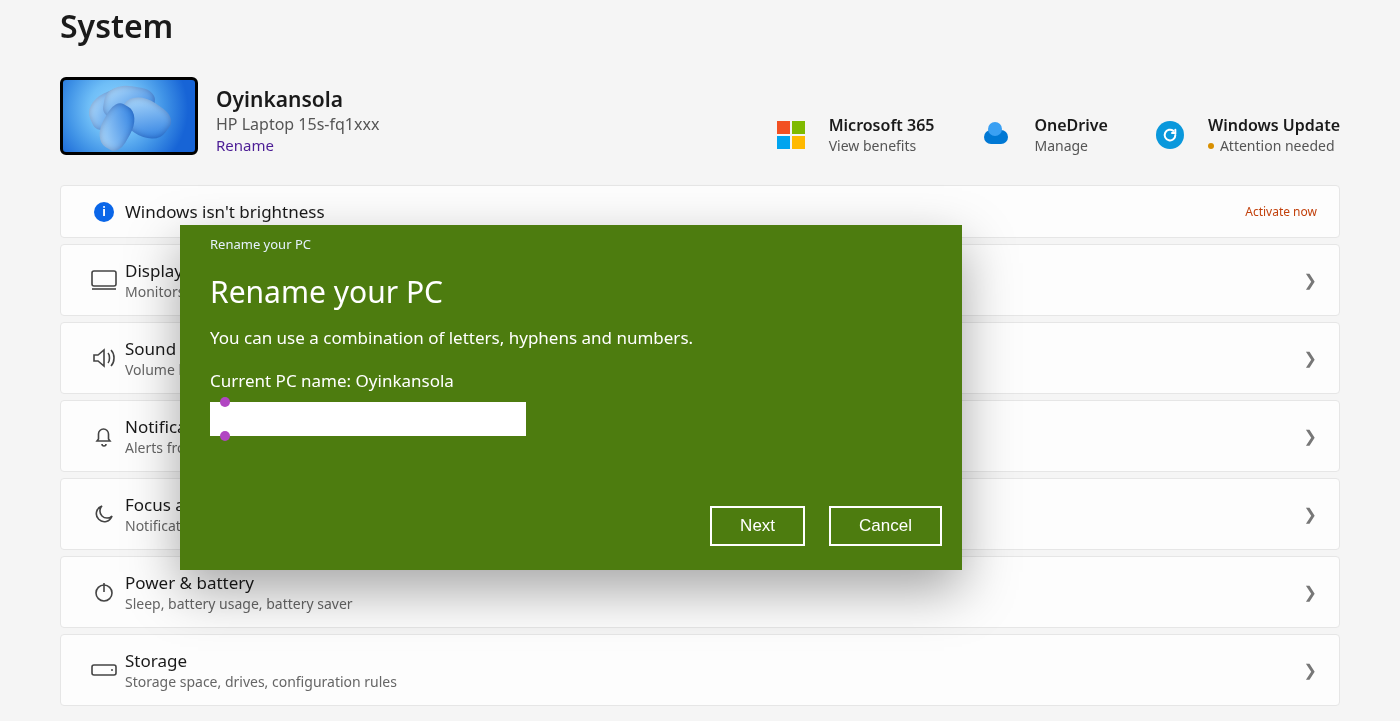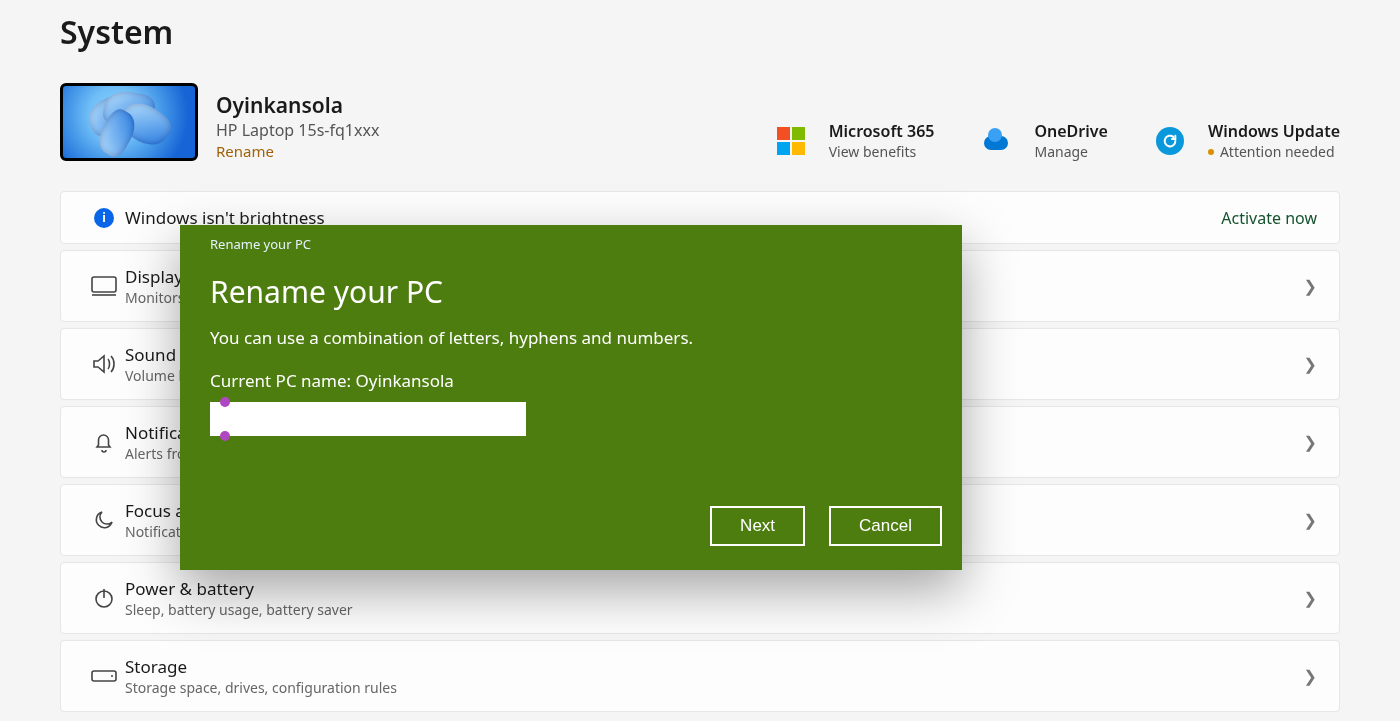--- a/index.html
+++ b/index.html
@@ -1,29 +1,29 @@
 <!DOCTYPE html>
 <html><head>
 <meta charset="utf-8">
 <style>
   * { box-sizing: border-box; }
   html, body { margin:0; padding:0; width:1400px; height:721px; font-family: "Segoe UI", system-ui, sans-serif; background:#f5f5f5; overflow:hidden; color:#1a1a1a;}
-  .page { position:relative; padding:10px 60px; }
+  .page { position:relative; padding:4px 60px; }
   .page-title { font-size:32px; font-weight:600; margin:0 0 30px 0; }
   .device-row { display:flex; align-items:flex-end; gap:18px; margin-bottom:30px; }
   .device-thumb { width:138px; height:78px; border:3px solid #000; border-radius:6px; background:radial-gradient(circle at 40% 40%, #8fd4ff 0%, #6fbef7 30%, #3f92e6 55%, #1764d6 80%); display:flex; align-items:center; justify-content:center;}
   .bloom { width:90px; height:60px; position:relative;}
   .petal { position:absolute; border-radius:50% 30% 50% 30%; background:linear-gradient(135deg,#bfe6ff,#1e74de); box-shadow:0 0 6px rgba(0,0,70,.3) inset;}
   .p1{width:46px;height:34px;left:4px;top:6px;transform:rotate(-25deg);}
   .p2{width:50px;height:36px;left:20px;top:0px;transform:rotate(10deg);}
   .p3{width:50px;height:36px;left:36px;top:14px;transform:rotate(35deg);}
   .p4{width:46px;height:30px;left:10px;top:26px;transform:rotate(-60deg);}
   .device-text .name { font-size:21px; font-weight:600; }
   .device-text .model { font-size:16px; color:#555; }
-  .device-text .rename-link { font-size:15px; color:#a16207; cursor:pointer;}
+  .device-text .rename-link { font-size:15px; color:#4c1d95; cursor:pointer;}
   .spacer { flex:1; }
   .promo { display:flex; align-items:center; gap:12px; margin-left:30px;}
   .promo .plabel { display:flex; flex-direction:column;margin-left:12px; }
   .promo .t { font-size:16px; font-weight:600;}
   .promo .s { font-size:14px; color:#555;}
   .ms-logo { width:28px; height:28px; display:grid; grid-template-columns:1fr 1fr; grid-template-rows:1fr 1fr; gap:2px;}
   .ms-logo span{width:100%;height:100%;}
   .ms-r{background:#F25022;} .ms-g{background:#7FBA00;} .ms-b{background:#00A4EF;} .ms-y{background:#FFB900;}
   .onedrive-icon{width:28px;height:18px;position:relative;}
   .onedrive-icon::before{content:"";position:absolute;width:24px;height:14px;border-radius:10px;background:#0078d4;left:2px;bottom:0;}
@@ -34,21 +34,21 @@
 
   .list { display:flex; flex-direction:column; gap:6px; }
   .card { background:#fdfdfd; border:1px solid #e6e6e6; border-radius:4px; display:flex; align-items:center; padding:14px 22px; cursor:pointer;}
   .card.activation { padding:14px 22px;}
   .card .icon-col{width:42px;display:flex;align-items:center;justify-content:center;color:#444;}
   .card .text-col{flex:1;}
   .card .title{font-size:17px;}
   .card .sub{font-size:14px;color:#666;}
   .card .chev{color:#777;}
   .info-badge{width:20px;height:20px;border-radius:50%;background:#0a66e8;color:#fff;font-size:12px;font-weight:700;display:flex;align-items:center;justify-content:center;}
-  .activate-link{color:#14532d;font-size:16px;}
+  .activate-link{color:#c2410c;font-size:12px;}
 
   
   .dialog{position:absolute;left:180px;top:225px;width:782px;height:345px;background:#4d7c0f;color:#fff;box-shadow:0 20px 50px rgba(0,0,0,.35);padding:0 30px 0 30px;}
   .dialog .titlebar{font-size:13px;color:#e6f2fe;padding:10px 0 0 0;}
   .dialog h1{font-size:30px;font-weight:400;margin:18px 0 14px 0;}
   .dialog .desc{font-size:17px;margin-bottom:20px;}
   .dialog .cur{font-size:17px;margin-bottom:10px;}
   .input-wrap{position:relative;width:320px;}
   .dialog input{width:316px;height:34px;border:none;padding:0 10px;font-size:15px;color:#222;outline:none;}
   .caret-dot{position:absolute;width:10px;height:10px;border-radius:50%;background:#b146c2;}

